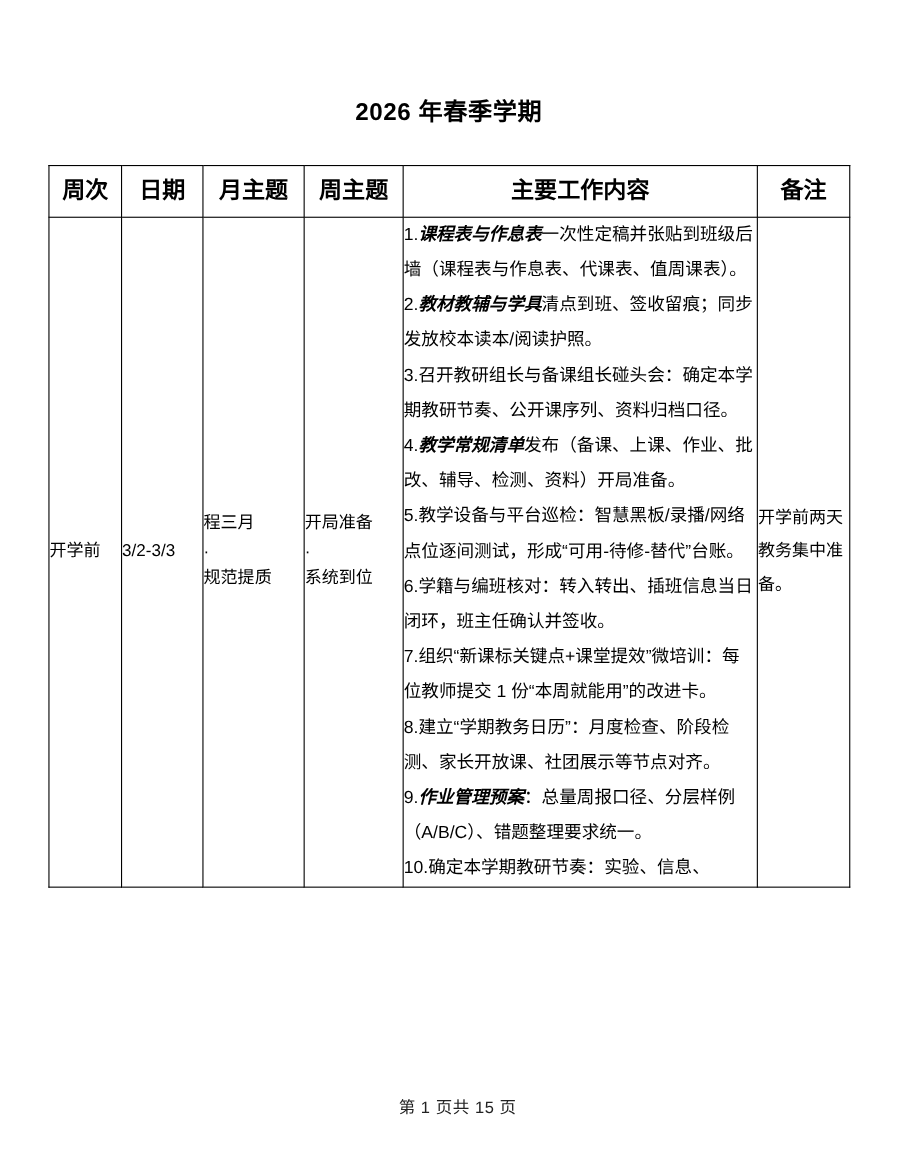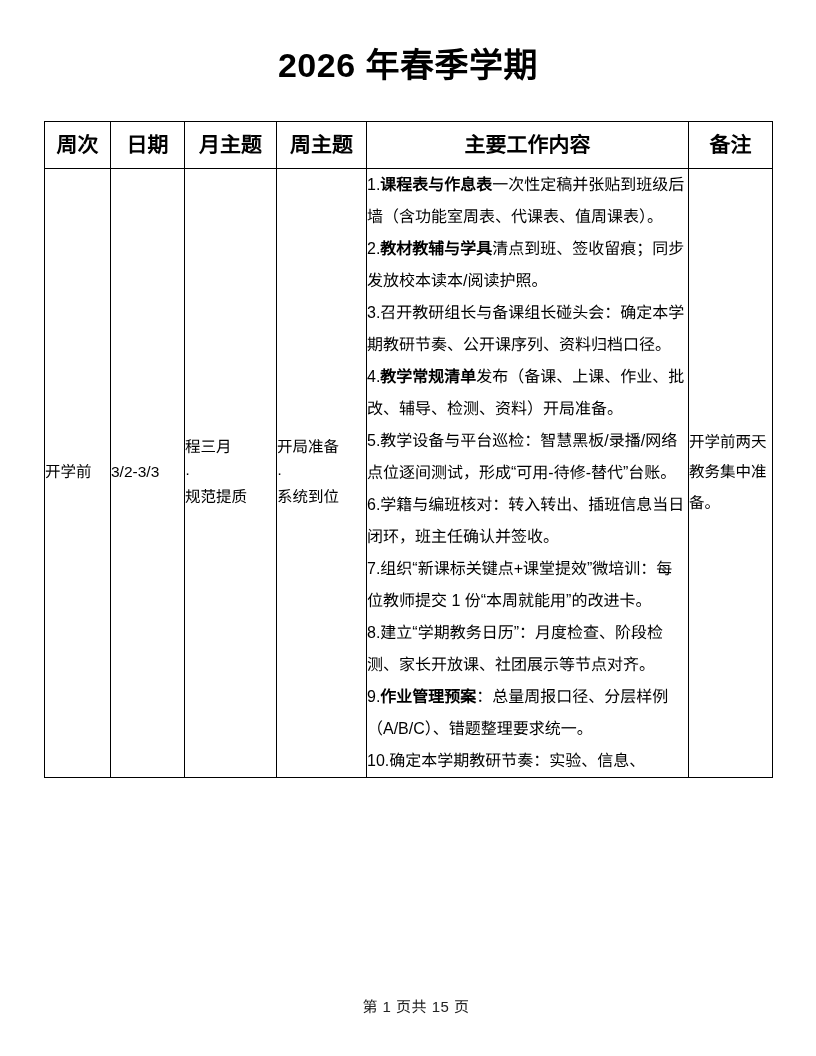--- a/index.html
+++ b/index.html
@@ -16,26 +16,26 @@
     overflow: hidden;
   }
   .page {
     position: absolute;
     inset: 0;
     padding: 0 44px;
     box-sizing: border-box;
   }
   .title-main {
     text-align: center;
-    font-size: 34px;
+    font-size: 22px;
     font-weight: bold;
     letter-spacing: 0.5px;
     color: #000000;
     margin: 0;
-    padding-top: 44px;
+    padding-top: 88px;
     line-height: 1.25;
   }
   .title-sub {
     text-align: center;
     font-size: 46px;
     font-weight: bold;
     letter-spacing: 1px;
     margin: 0;
     padding-top: 24px;
     line-height: 1.2;
@@ -82,21 +82,21 @@
   }
   td.cell-note {
     text-align: left;
     font-size: 15.5px;
     line-height: 1.95;
     padding: 4px 6px;
     vertical-align: middle;
   }
   .mid-dot { line-height: 1.4; font-size: 15.5px; }
   .task { margin: 0; }
-  .task b { font-weight: bold; }
+  .task b { font-weight: bold; font-style: italic; }
   .footer {
     position: absolute;
     left: 16px;
     right: 0;
     bottom: 40px;
     text-align: center;
     font-size: 15px;
     letter-spacing: 0.5px;
     color: #222;
   }
@@ -136,21 +136,21 @@
           <div class="mid-dot">·</div>
           <div>规范提质</div>
         </td>
         <td class="cell-center">
           <div>开局准备</div>
           <div class="mid-dot">·</div>
           <div>系统到位</div>
         </td>
         <td class="cell-main">
           <div id="task-list">
-              <div class="task"><span>1.</span><b>课程表与作息表</b><span>一次性定稿并张贴到班级后墙（含功能室周表、代课表、值周课表）。</span></div>
+              <div class="task"><span>1.</span><b>课程表与作息表</b><span>一次性定稿并张贴到班级后墙（课程表与作息表、代课表、值周课表）。</span></div>
               <div class="task"><span>2.</span><b>教材教辅与学具</b><span>清点到班、签收留痕；同步发放校本读本/阅读护照。</span></div>
               <div class="task"><span>3.</span><span>召开教研组长与备课组长碰头会：确定本学期教研节奏、公开课序列、资料归档口径。</span></div>
               <div class="task"><span>4.</span><b>教学常规清单</b><span>发布（备课、上课、作业、批改、辅导、检测、资料）开局准备。</span></div>
               <div class="task"><span>5.</span><span>教学设备与平台巡检：智慧黑板/录播/网络点位逐间测试，形成“可用-待修-替代”台账。</span></div>
               <div class="task"><span>6.</span><span>学籍与编班核对：转入转出、插班信息当日闭环，班主任确认并签收。</span></div>
               <div class="task"><span>7.</span><span>组织“新课标关键点+课堂提效”微培训：每位教师提交 1 份“本周就能用”的改进卡。</span></div>
               <div class="task"><span>8.</span><span>建立“学期教务日历”：月度检查、阶段检测、家长开放课、社团展示等节点对齐。</span></div>
               <div class="task"><span>9.</span><b>作业管理预案</b><span>：总量周报口径、分层样例（A/B/C）、错题整理要求统一。</span></div>
               <div class="task"><span>10.</span><span>确定本学期教研节奏：实验、信息、</span></div>
             </div>

